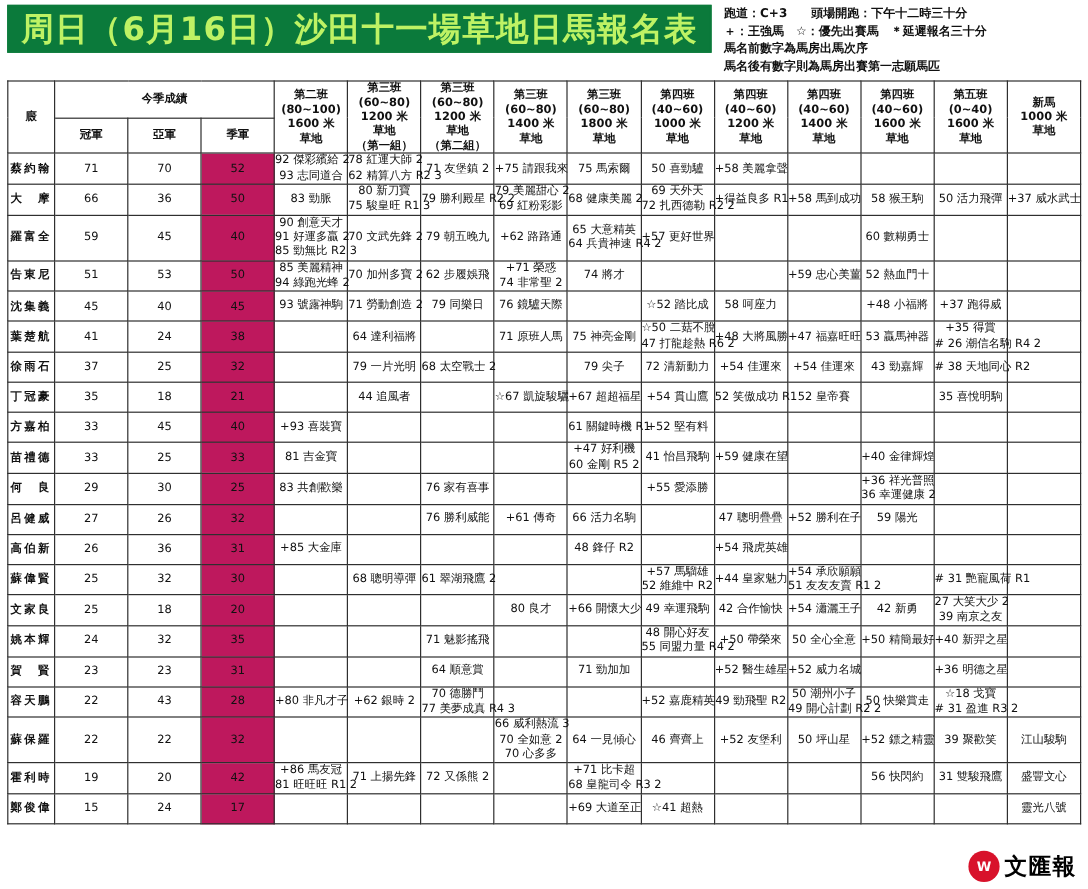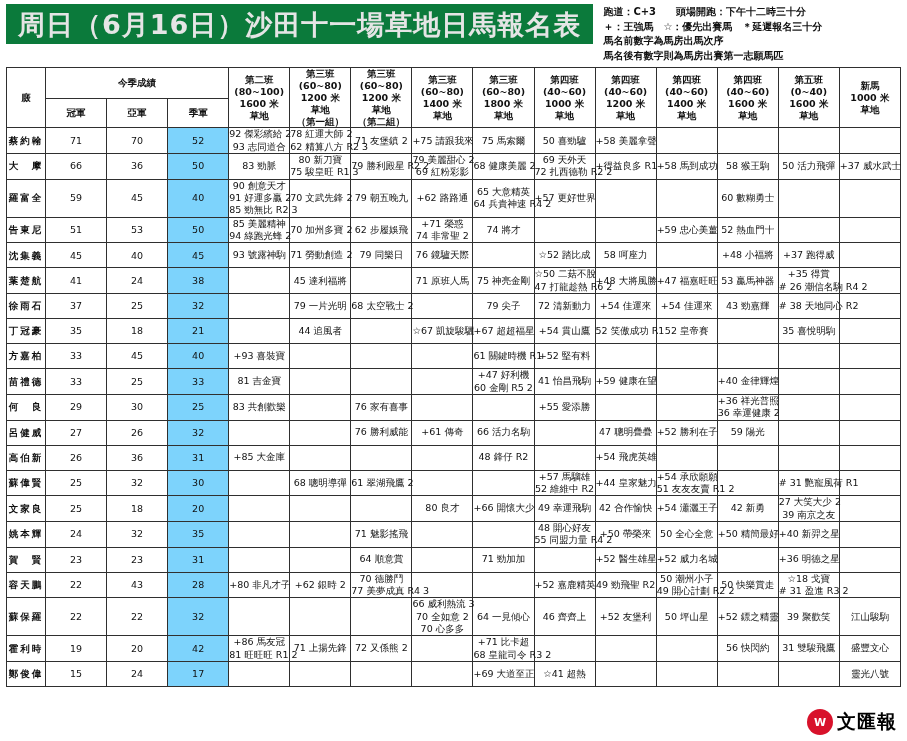--- a/index.html
+++ b/index.html
@@ -2,39 +2,39 @@
 <html><head>
 <meta charset="utf-8">
 <style>
   html,body{margin:0;padding:0;background:#fff;}
   body{font-family:"DejaVu Sans","Liberation Sans",sans-serif;}
   #page{width:907px;height:741px;position:relative;background:#ffffff;overflow:hidden;}
 
   
   .hdr{display:flex;align-items:flex-start;padding:4px 6px 2px 6px;}
   .title-box{background:#0b7a3b;border:2px solid #0b7a3b;padding:2px 10px;display:flex;align-items:center;justify-content:center;height:40px;box-sizing:border-box;}
-  .title-box .t{color:#e5e5e5;font-size:27px;font-weight:bold;letter-spacing:1px;line-height:1;font-family:"DejaVu Sans","Liberation Sans",sans-serif;}
+  .title-box .t{color:#bef264;font-size:27px;font-weight:bold;letter-spacing:1px;line-height:1;font-family:"DejaVu Sans","Liberation Sans",sans-serif;}
   .hdr-notes{margin-left:10px;font-size:10px;line-height:1.45;color:#111;padding-top:1px;}
   .hdr-notes .line{white-space:nowrap;font-weight:bold;}
 
   
   table.main{border-collapse:collapse;table-layout:fixed;width:895px;margin:2px 6px 0 6px;}
   table.main td,table.main th{border:1px solid #2f2f2f;font-size:9.5px;color:#111;padding:0;text-align:center;vertical-align:middle;font-family:"DejaVu Sans","Liberation Sans",sans-serif;}
   thead td{background:#ffffff;font-weight:bold;line-height:1.2;padding:2px 1px;}
   .colhead{font-size:10px;font-weight:bold;}
   .colhead .l{display:block;line-height:1.25;}
   .stable{width:38px;}
   .rk{width:17px;}
   tbody tr{height:25px;}
   tbody td{padding:1px 1px;line-height:1.25;}
   td.name{font-weight:bold;font-size:12px;letter-spacing:2px;white-space:nowrap;}
   td.num{font-size:11px;}
   td.cell{font-size:9px;}
   td.cell .l{display:block;line-height:1.3;white-space:nowrap;}
-  .shade{background:#7dd3fc;}
+  .shade{background:#be185d;}
 
   
   .logo{position:absolute;right:10px;bottom:6px;display:flex;align-items:center;gap:4px;}
   .logo .disc{width:26px;height:26px;border-radius:50%;background:#d8122b;display:flex;align-items:center;justify-content:center;}
   .logo .disc span{color:#fff;font-size:11px;font-weight:bold;}
   .logo .wm{font-size:19px;font-weight:bold;color:#000000;letter-spacing:1px;}
 </style>
 </head>
 <body>
 
@@ -311,21 +311,21 @@
           </td>
           <td class="cell"></td>
         </tr>
         <tr>
           <td class="name">葉楚航</td>
           <td class="num">41</td>
           <td class="num">24</td>
           <td class="num shade">38</td>
           <td class="cell"></td>
           <td class="cell">
-            <span class="l">45 達利福將</span>
+            <span class="l">64 達利福將</span>
           </td>
           <td class="cell"></td>
           <td class="cell">
             <span class="l">71 原班人馬</span>
           </td>
           <td class="cell">
             <span class="l">75 神亮金剛</span>
           </td>
           <td class="cell">
             <span class="l">☆50 二菇不脫</span>

